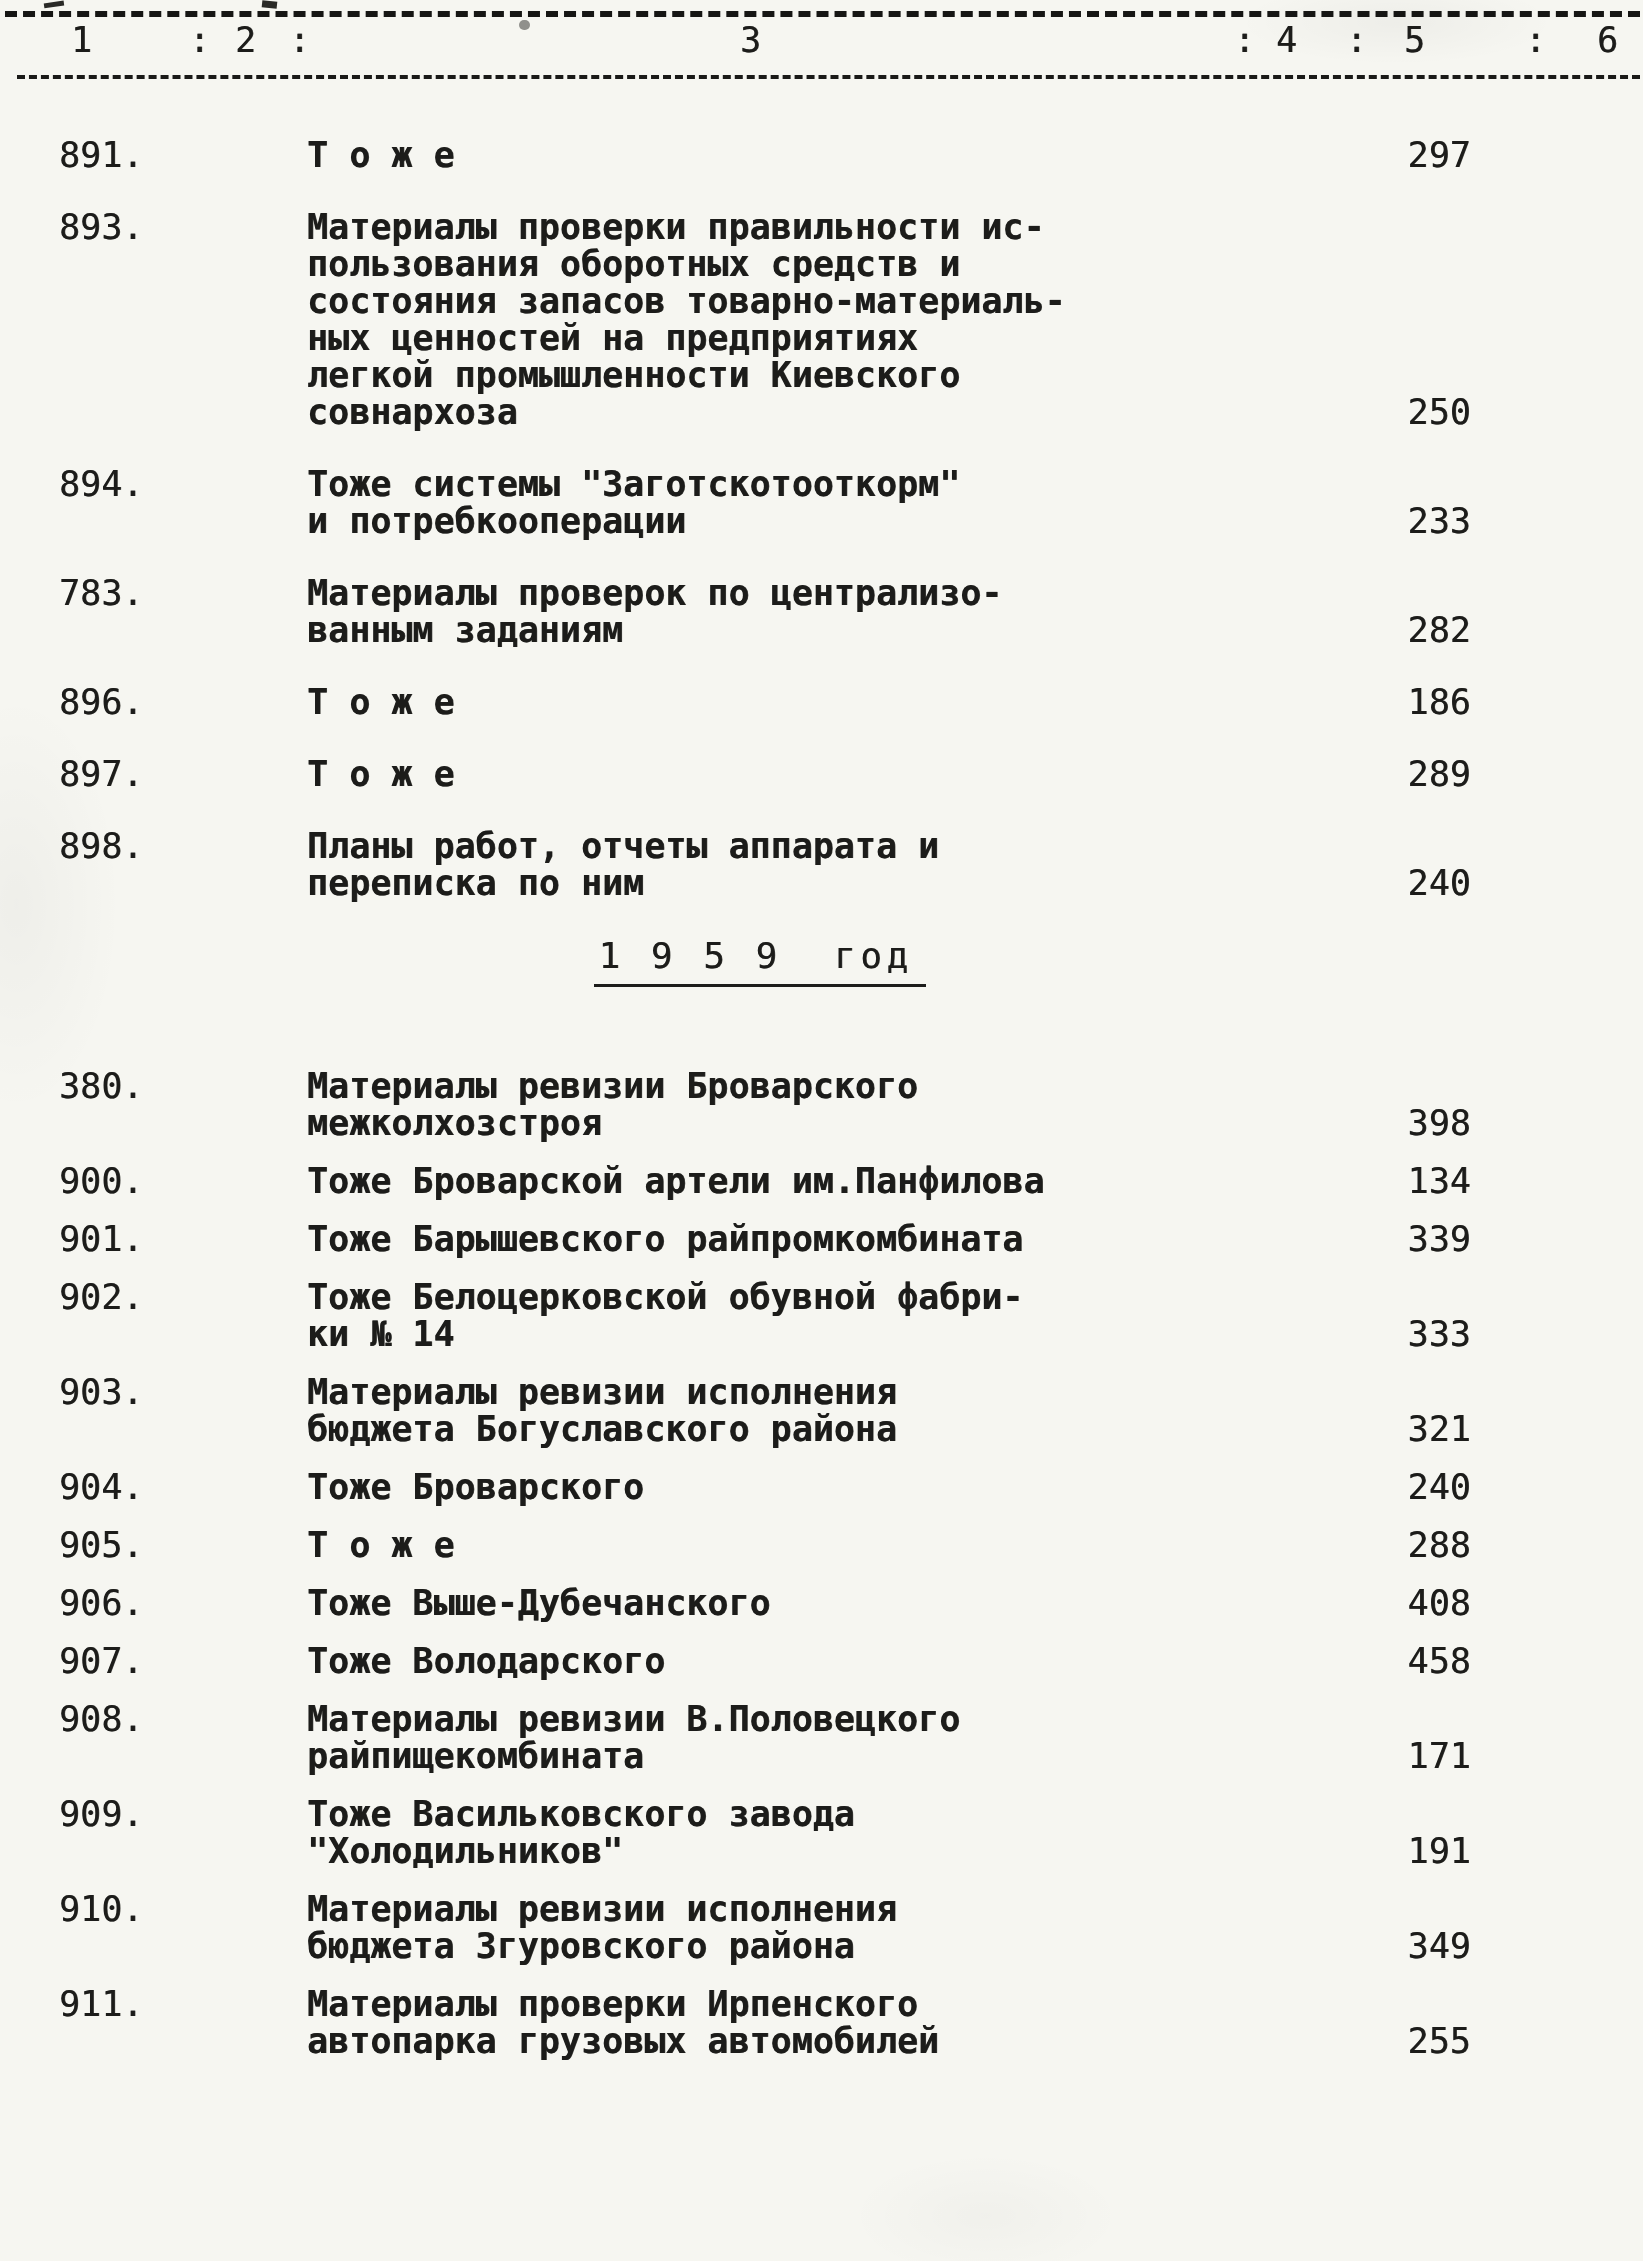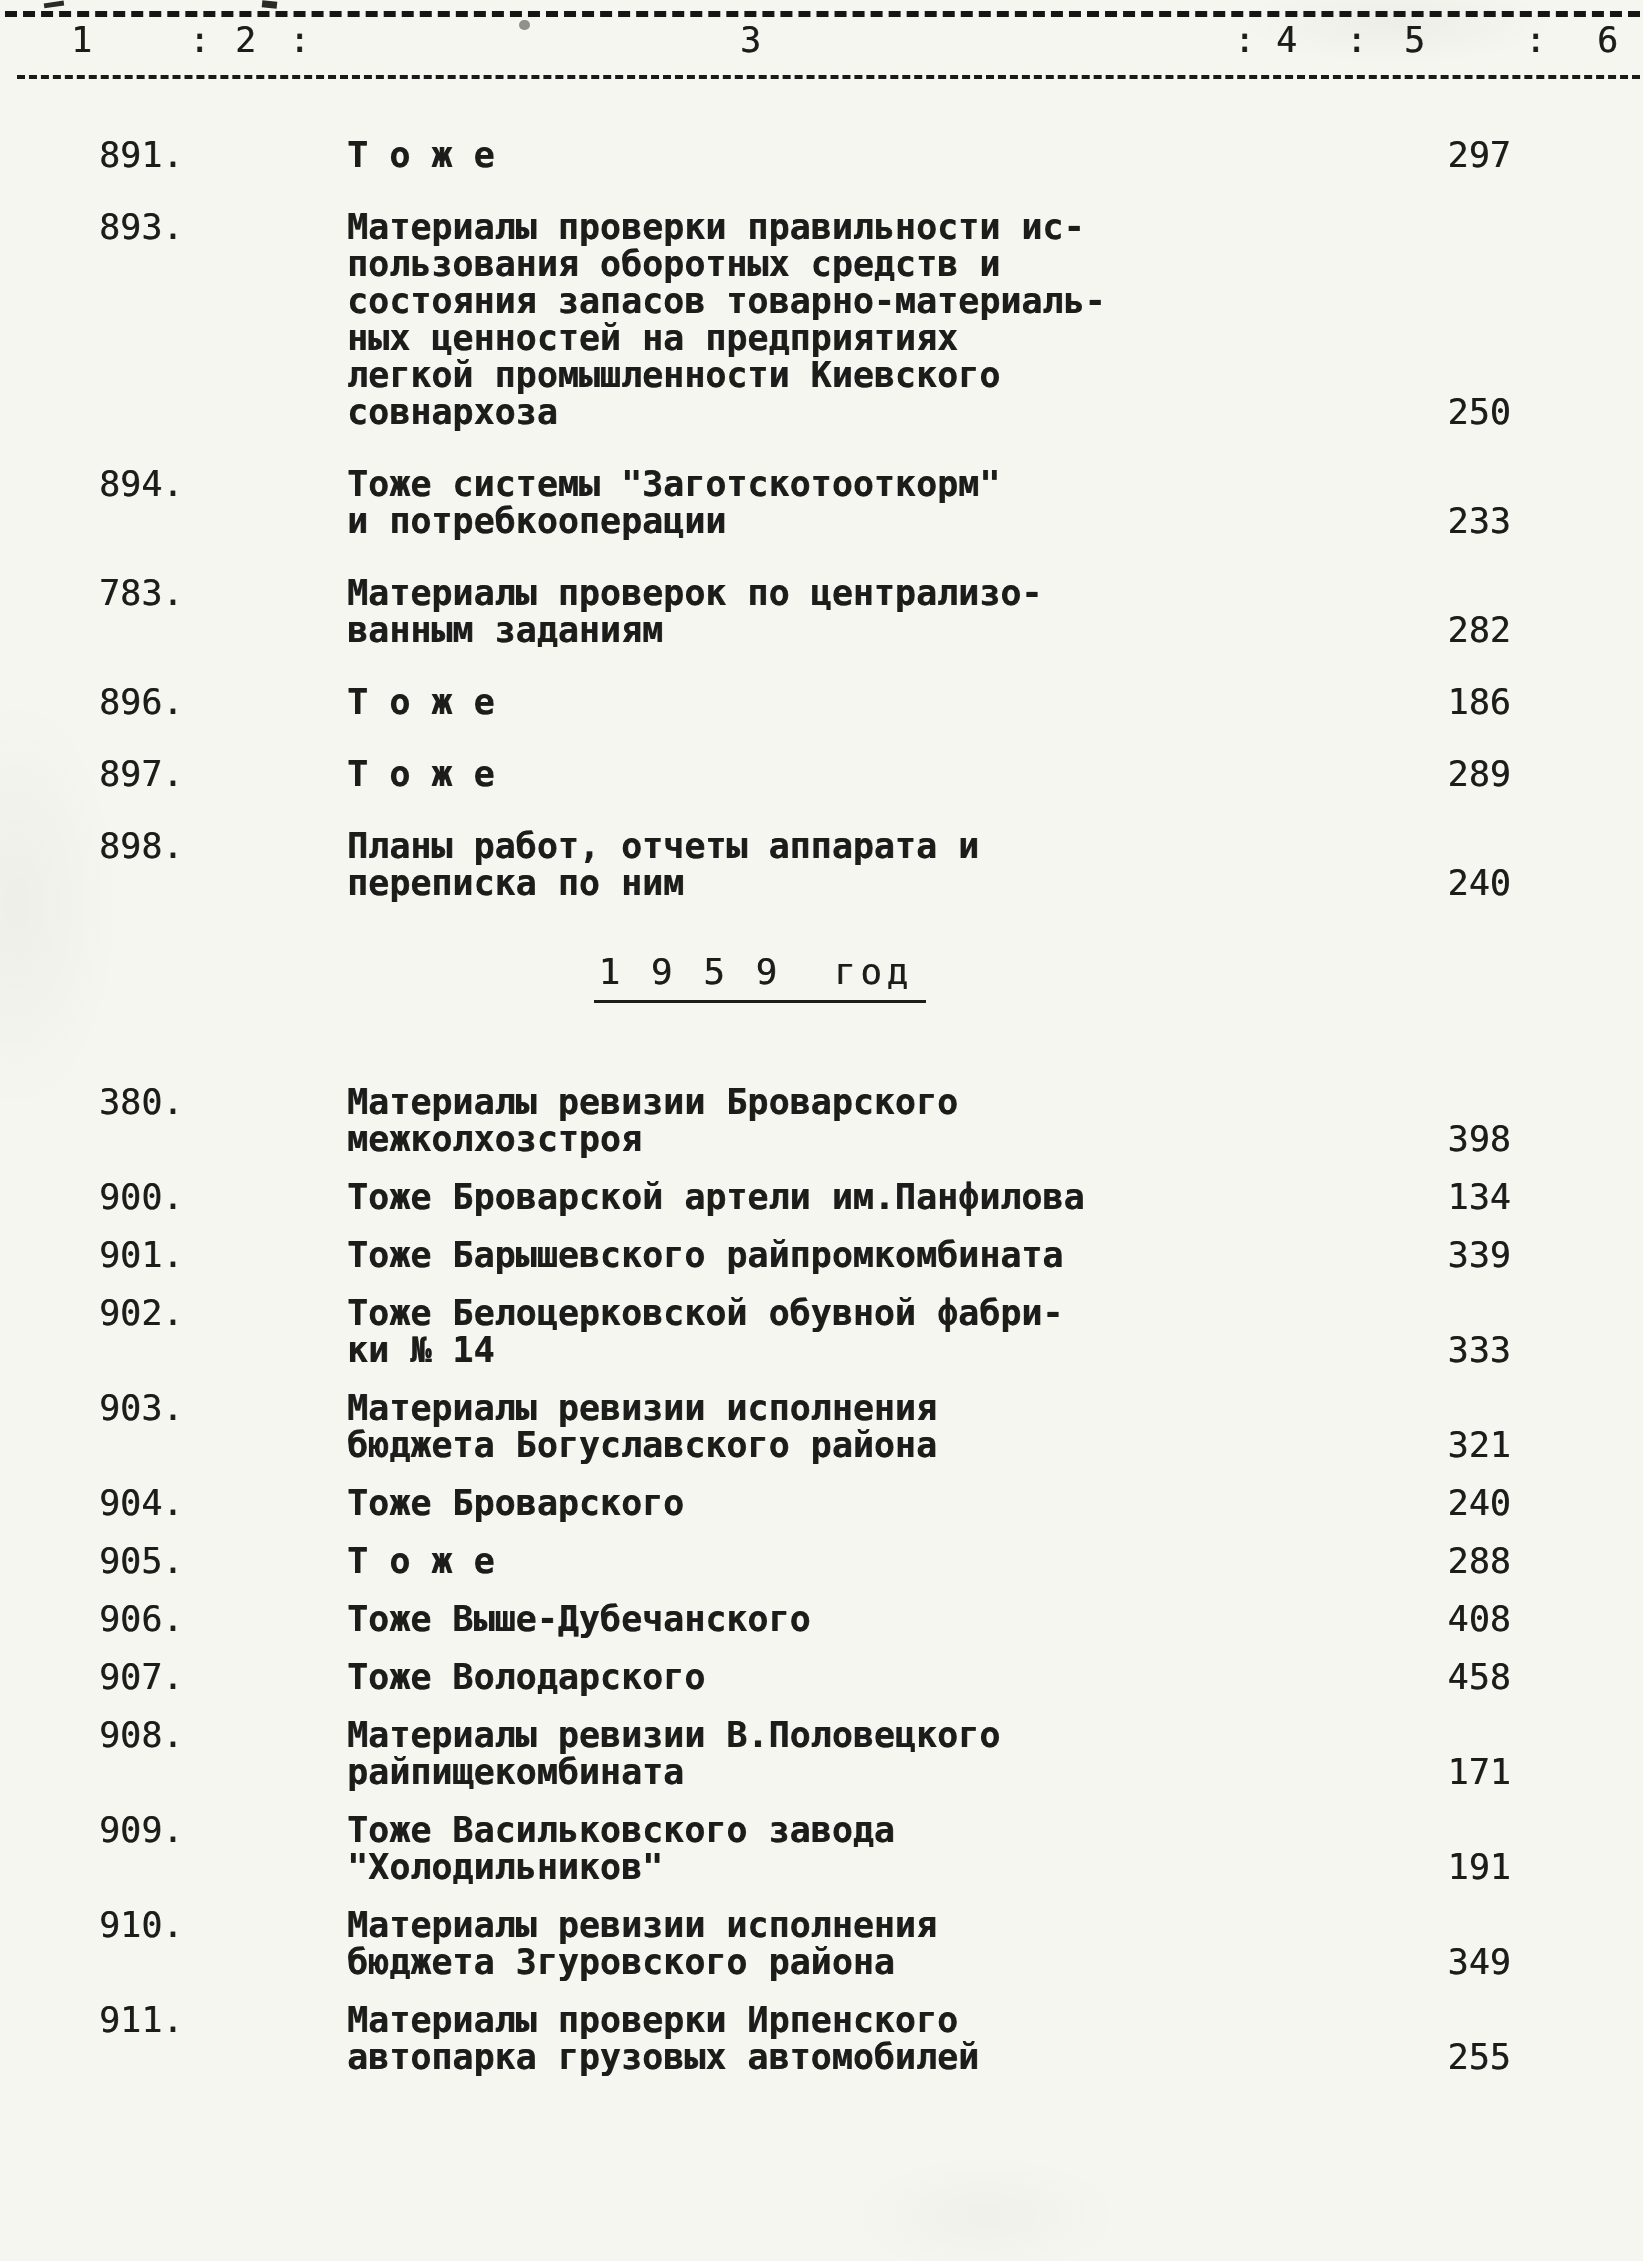--- a/index.html
+++ b/index.html
@@ -29,21 +29,21 @@
   .c1 { left: 71px; }   .s1 { left: 189px; }
   .c2 { left: 235px; }  .s2 { left: 289px; }
   .c3 { left: 740px; }  .s3 { left: 1234px; }
   .c4 { left: 1276px; } .s4 { left: 1346px; }
   .c5 { left: 1404px; } .s5 { left: 1525px; }
   .c6 { left: 1597px; }
   .hdr .sep { letter-spacing: 0; }
 
   
   .content { position: absolute; top: 113px; left: 0; right: 0; }
-  .section { display: flex; flex-direction: column; margin-left: 40px; }
+  .section { display: flex; flex-direction: column; }
   .section1 { padding-top: 24px; gap: 35px; }
   .section2 { gap: 21px; }
 
   .row { display: flex; align-items: flex-start; }
   .row .num {
     box-sizing: border-box;
     width: 307px;
     padding-left: 59px;
     font-size: 35px;
     line-height: 37px;
@@ -59,21 +59,21 @@
     font-weight: bold;
   }
   .row .pages {
     align-self: flex-end;
     padding-left: 25.6px;
     font-size: 35px;
     line-height: 37px;
   }
 
   .section-heading {
-    margin: 48px 0 81px 594px;
+    margin: 32px 0 81px 594px;
     width: fit-content;
     font-size: 36px;
     line-height: 44px;
     letter-spacing: 4.5px;
     padding: 0 13.5px 6px 4.5px;
     border-bottom: 3.8px solid #1d1d1b;
     white-space: pre;
   }
 
   

